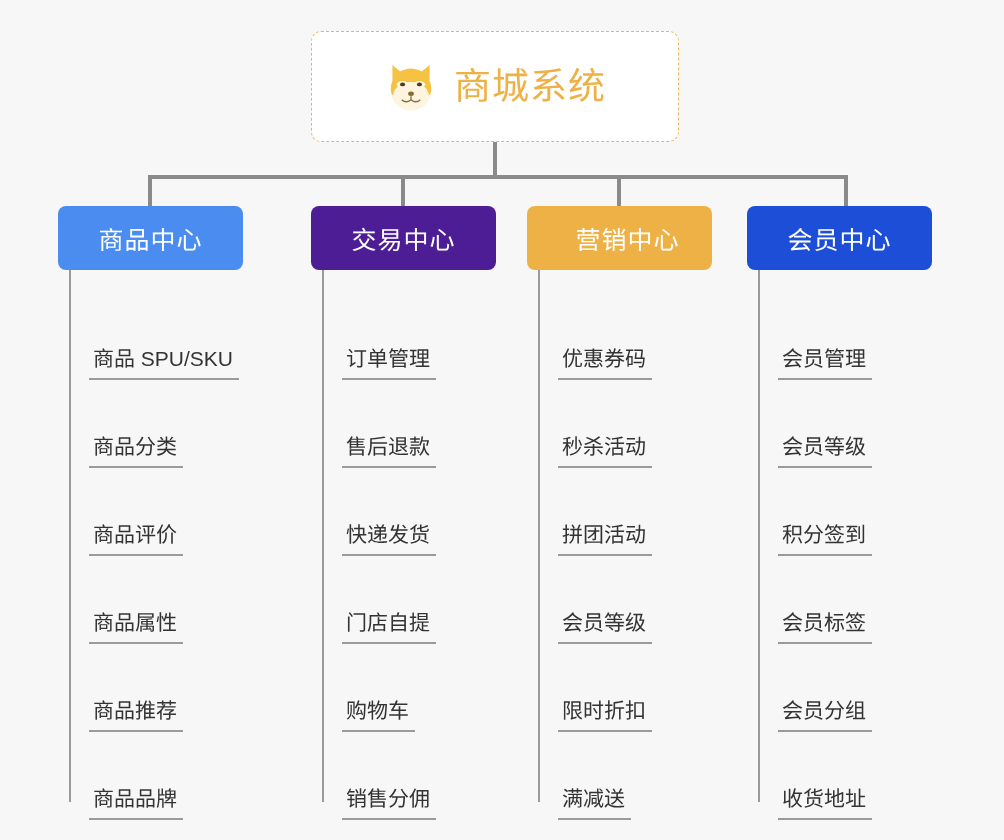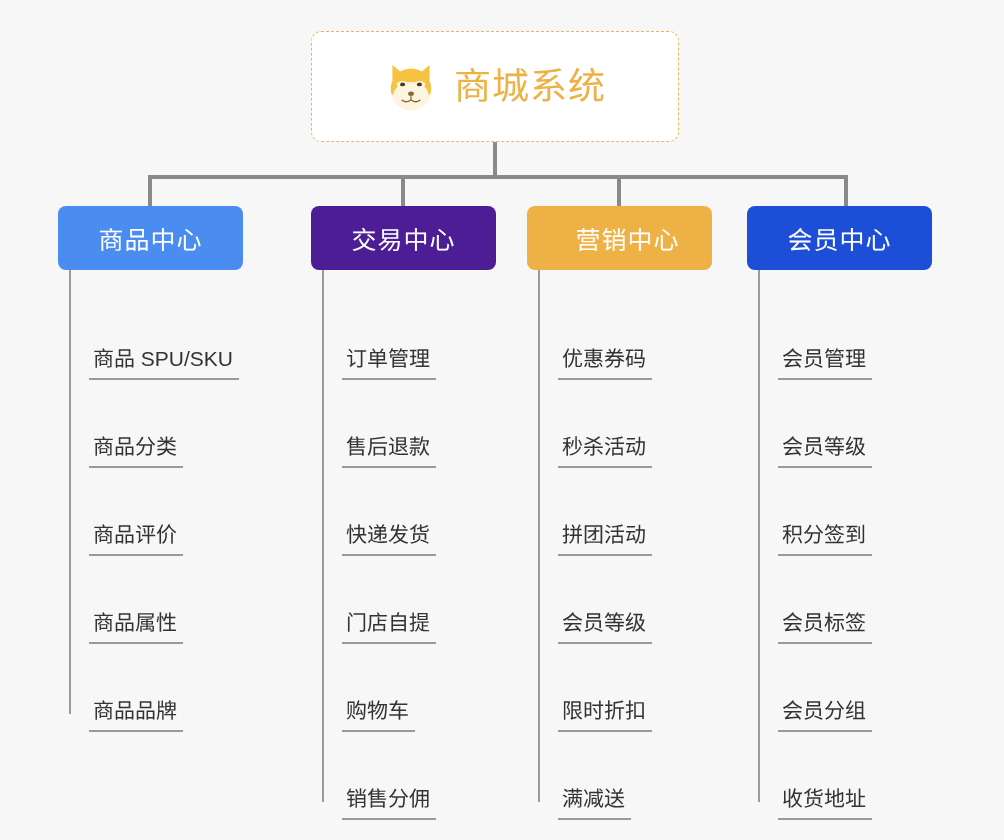--- a/index.html
+++ b/index.html
@@ -196,20 +196,23 @@
         <div class="leaf-item">
             <span class="leaf-label">商品分类</span>
           </div>
         <div class="leaf-item">
             <span class="leaf-label">商品评价</span>
           </div>
         <div class="leaf-item">
             <span class="leaf-label">商品属性</span>
           </div>
         <div class="leaf-item">
+            <span class="leaf-label">商品推荐</span>
+          </div>
+        <div class="leaf-item">
             <span class="leaf-label">商品品牌</span>
           </div>
       </div>
     </div>
 
     <div class="column col-2">
       <div class="cat-box cat-red">
         <span>交易中心</span>
       </div>
       <div class="leaf-list">

